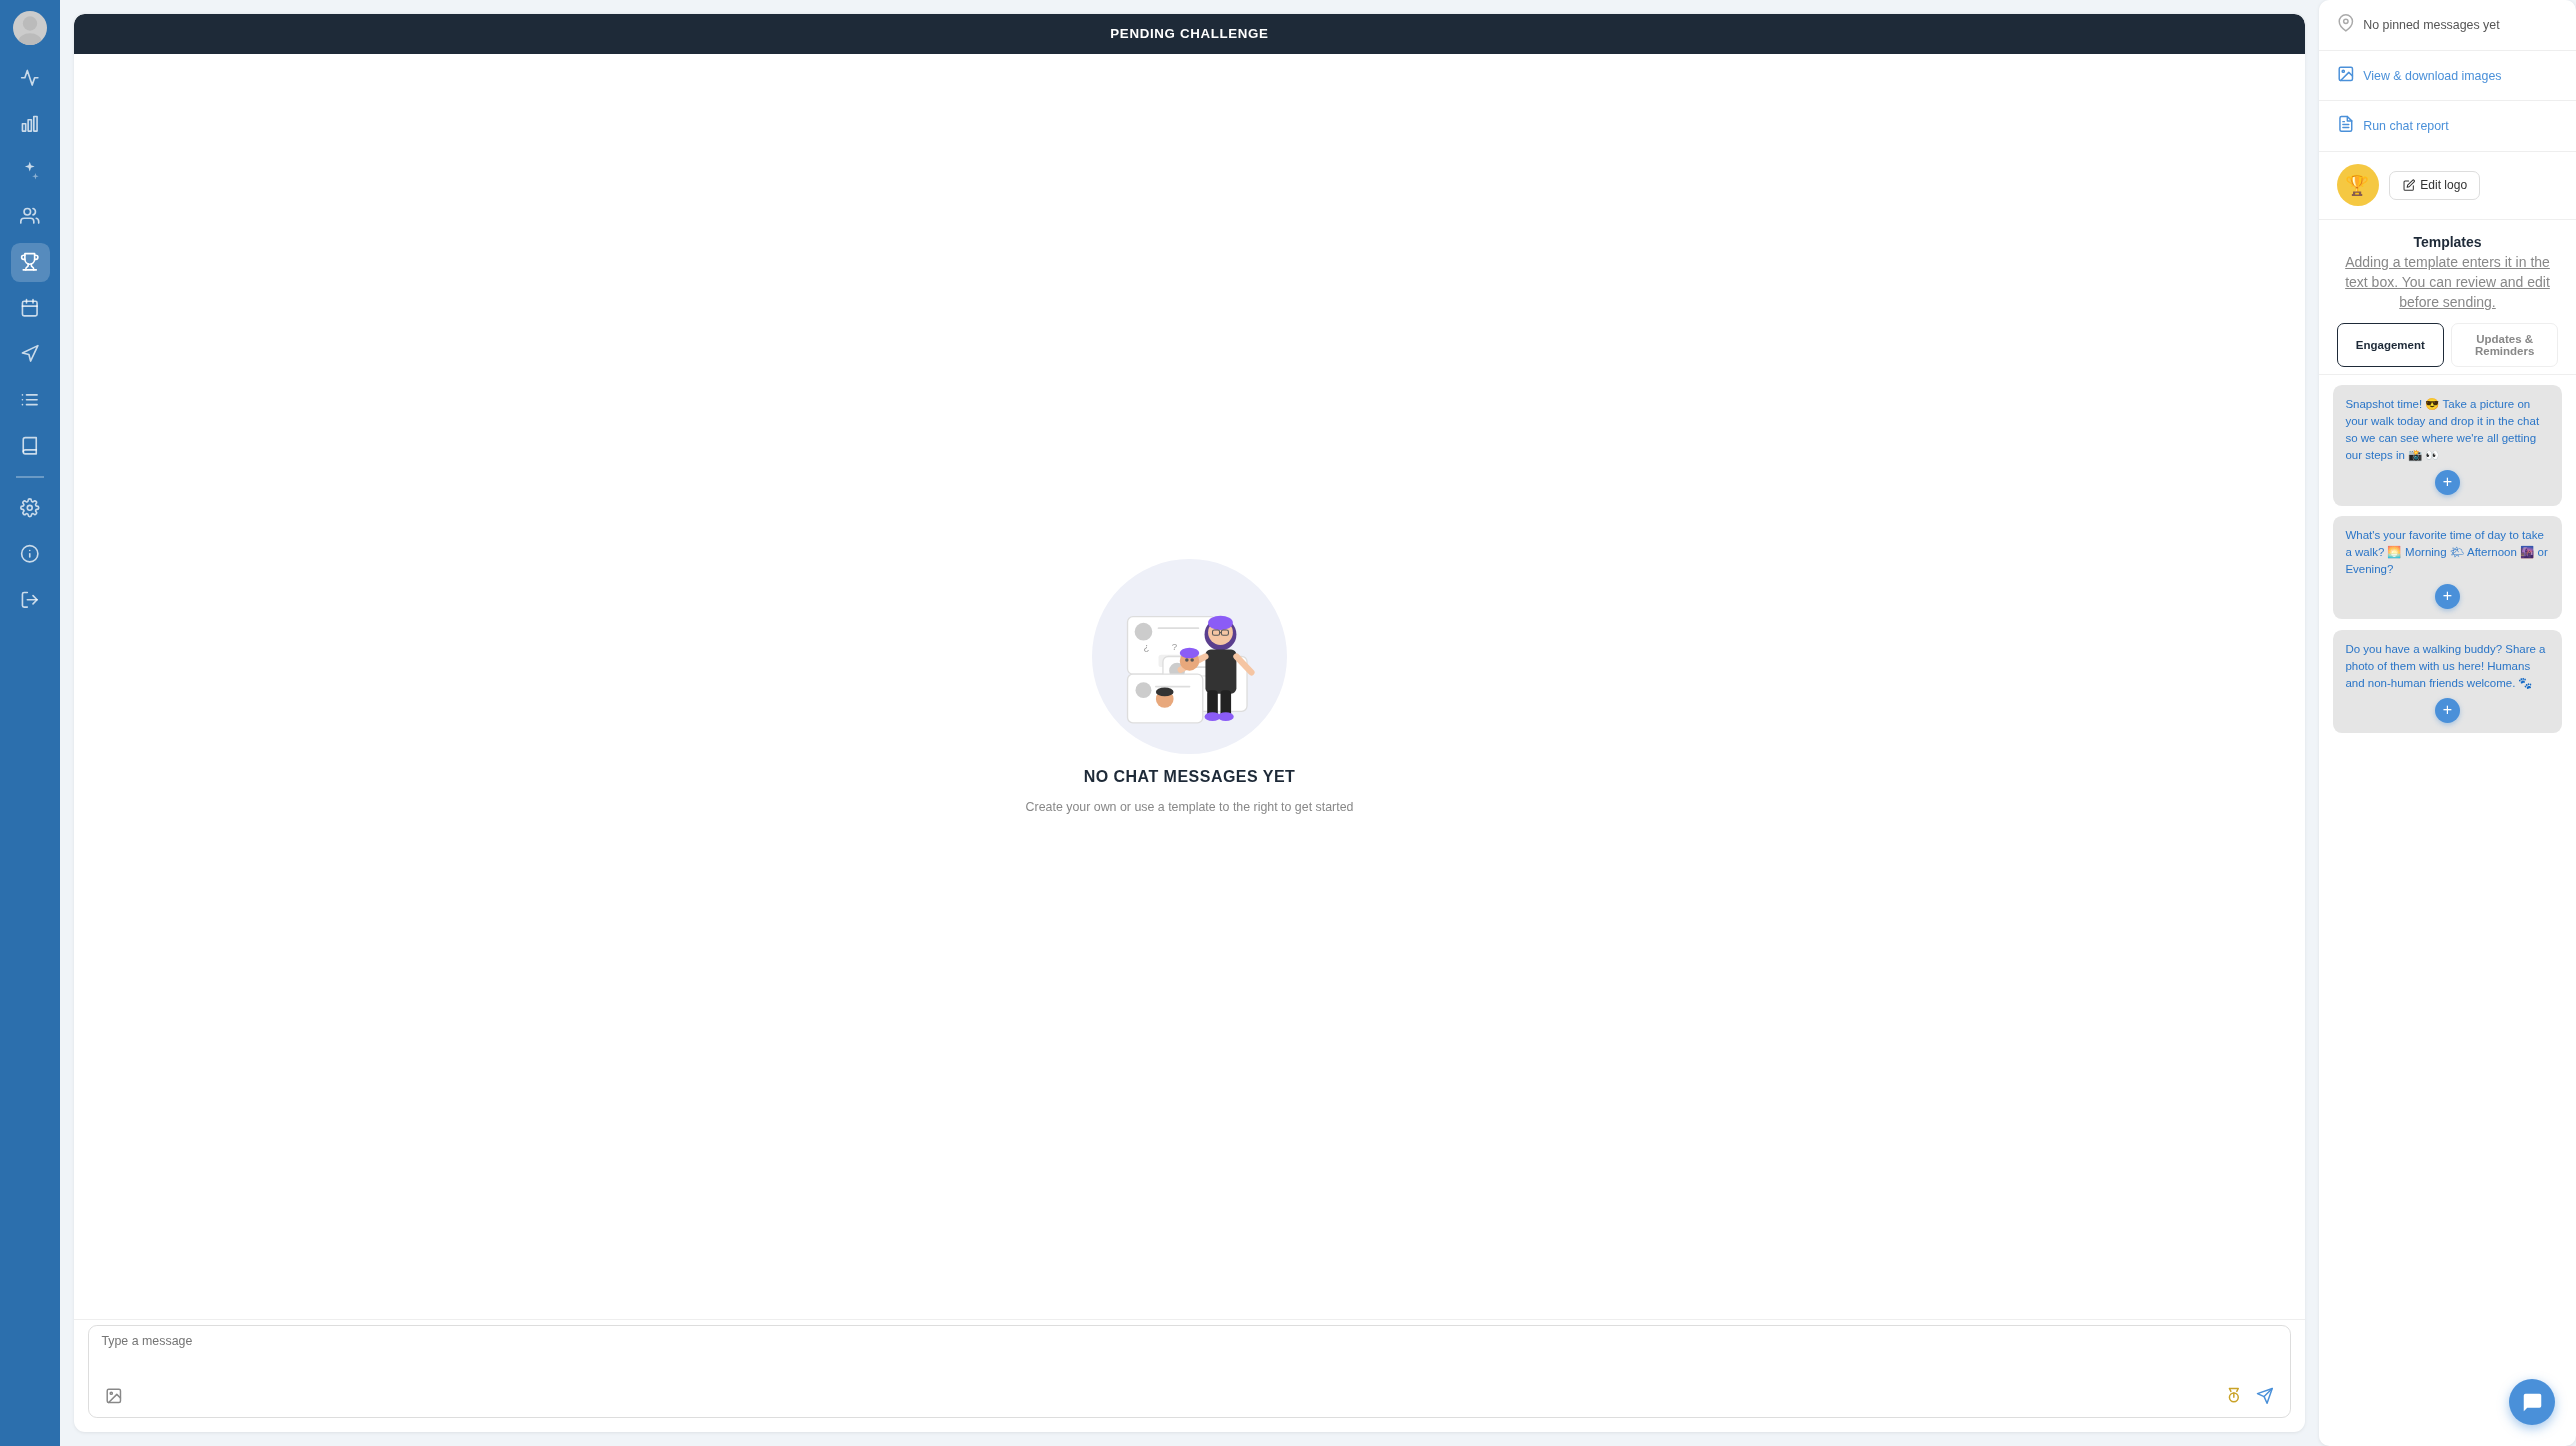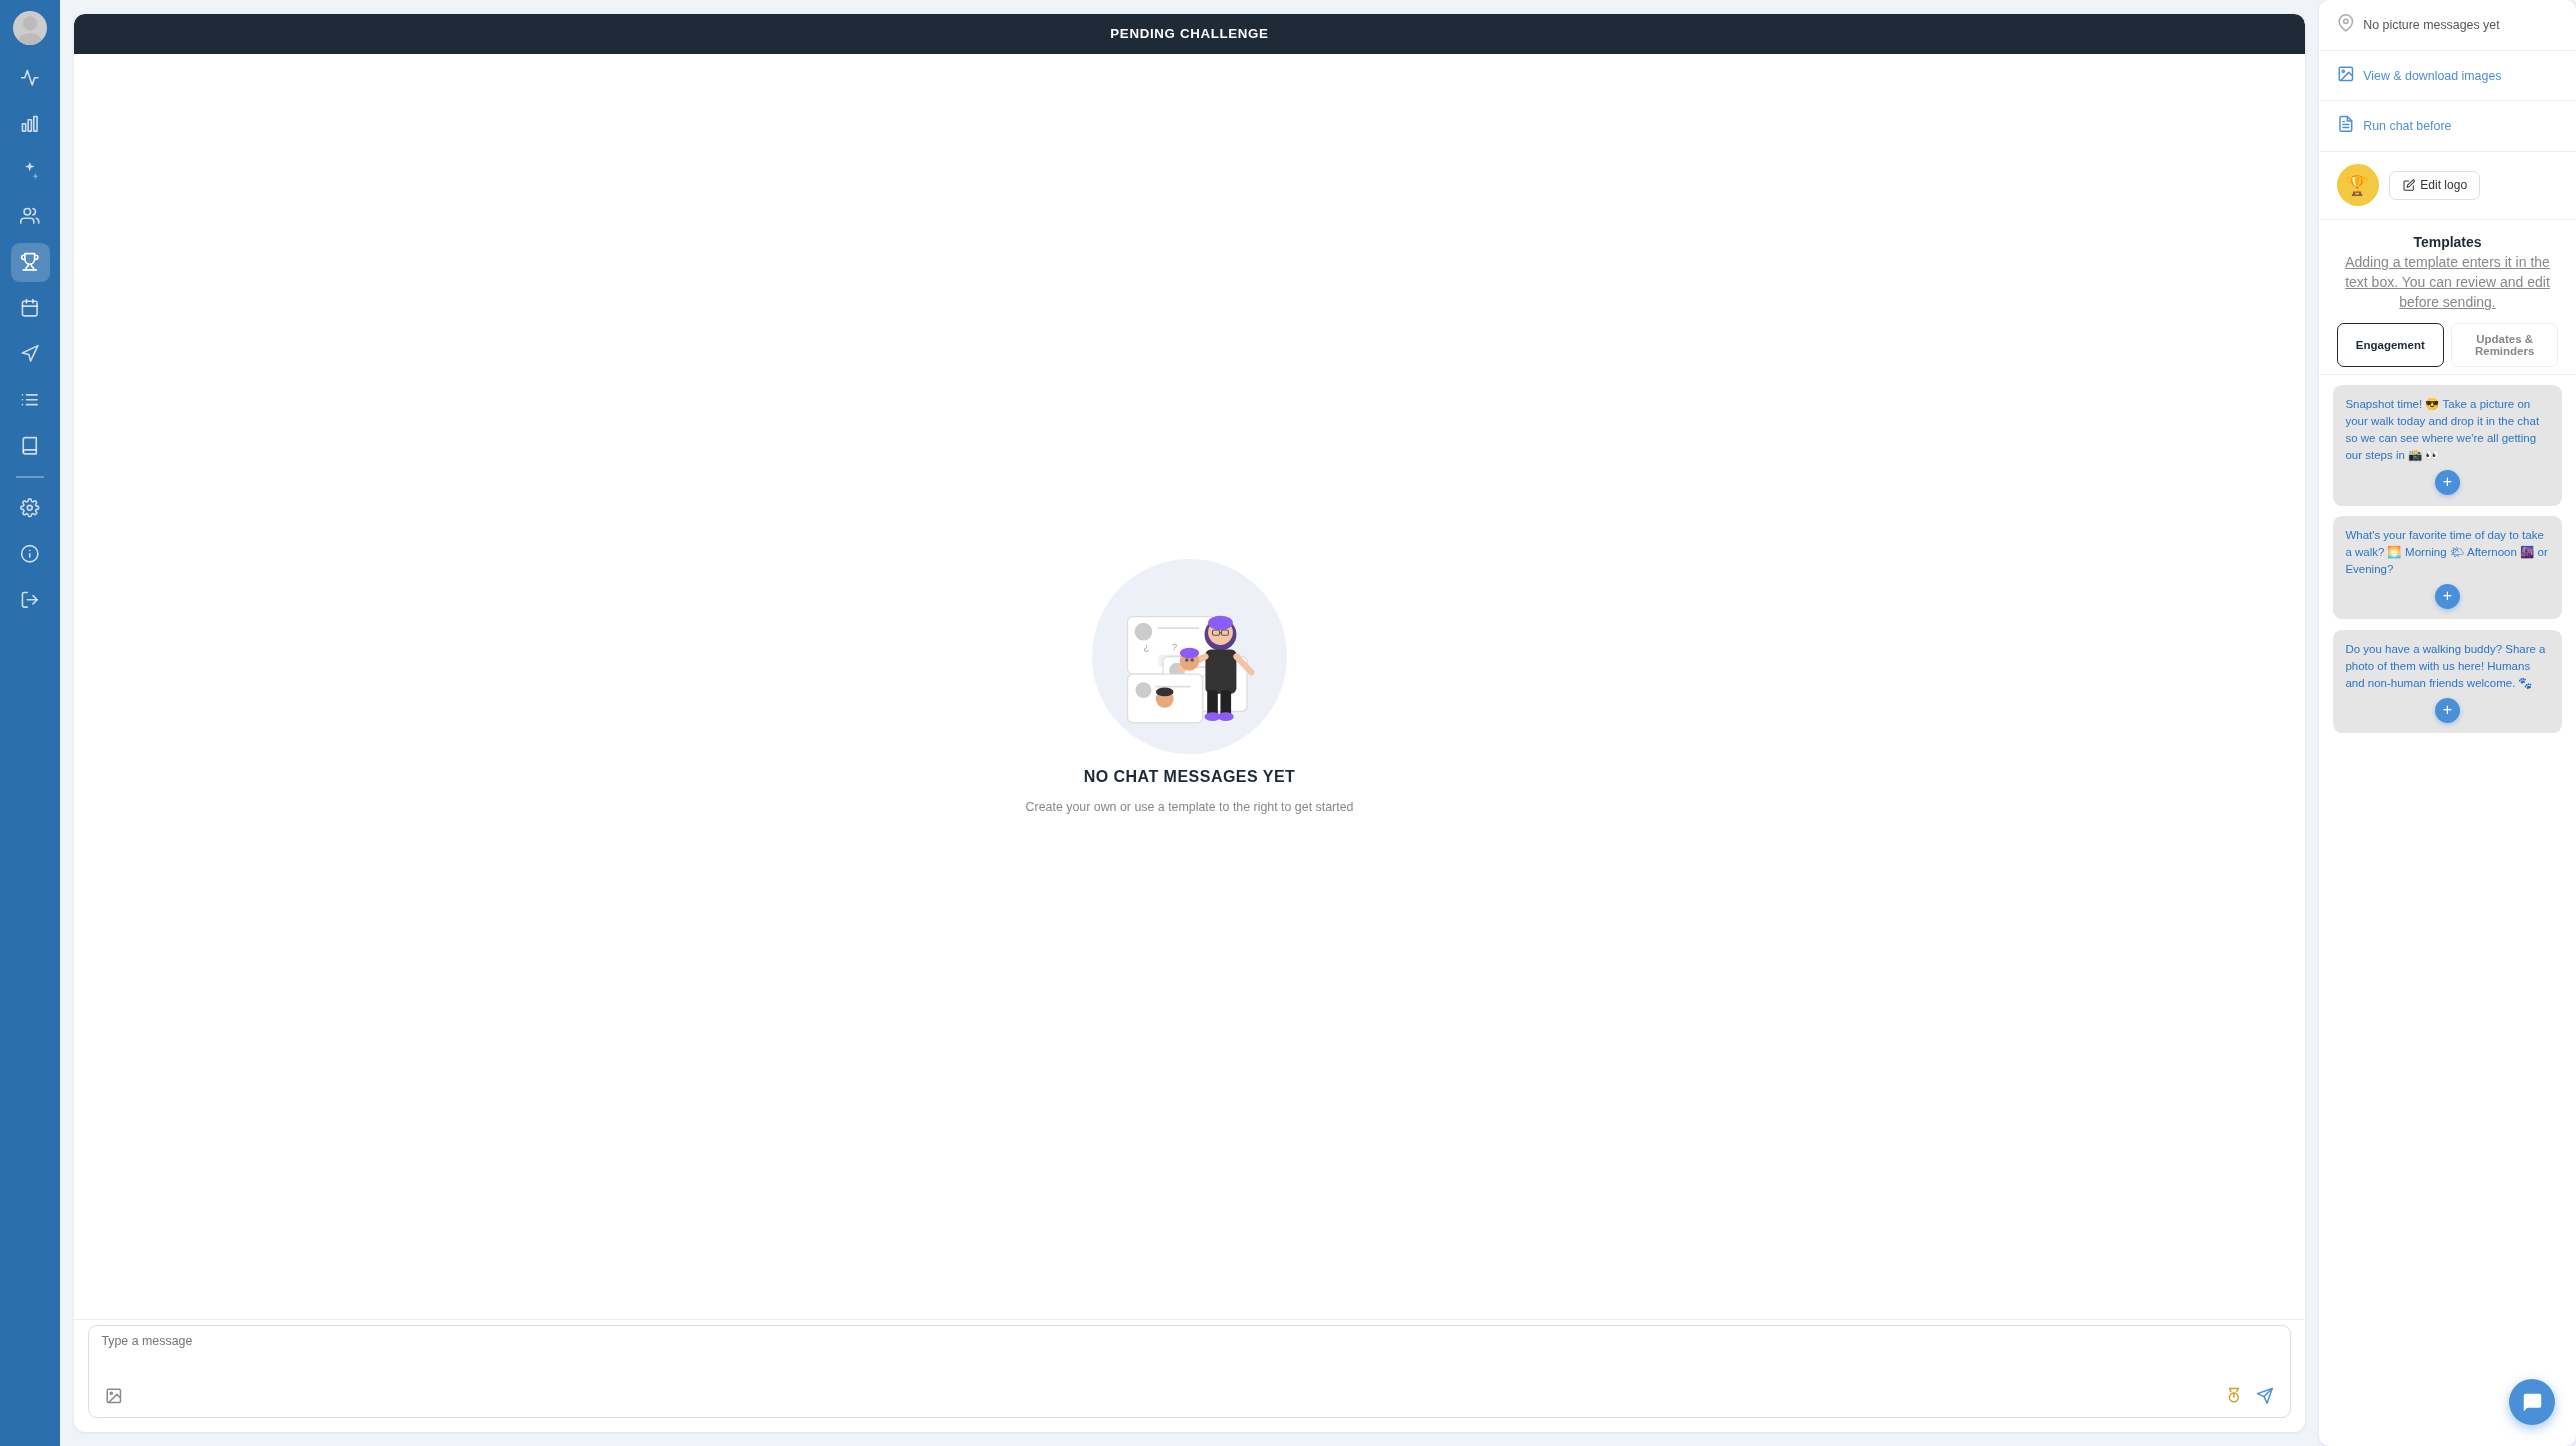--- a/index.html
+++ b/index.html
@@ -487,21 +487,21 @@
 
 <div class="right-panel">
 
   <div class="right-panel-section">
     <span class="section-icon">
       <svg width="17.7" height="17.7" viewBox="0 0 24 24" fill="none" stroke="#aaa" stroke-width="2" stroke-linecap="round" stroke-linejoin="round">
         <path d="M21 10c0 7-9 13-9 13s-9-6-9-13a9 9 0 0 1 18 0z"></path>
           <circle cx="12" cy="10" r="3"></circle>
       </svg>
     </span>
-    <span>No picture messages yet</span>
+    <span>No pinned messages yet</span>
   </div>
 
   <div class="right-panel-section">
     <span class="section-icon">
       <svg width="17.7" height="17.7" viewBox="0 0 24 24" fill="none" stroke="#4a90d9" stroke-width="2" stroke-linecap="round" stroke-linejoin="round">
         <rect x="3" y="3" width="18" height="18" rx="2"></rect>
           <circle cx="8.5" cy="8.5" r="1.5"></circle>
           <polyline points="21 15 16 10 5 21"></polyline>
       </svg>
     </span>
@@ -511,21 +511,21 @@
   <div class="right-panel-section">
     <span class="section-icon">
       <svg width="17.7" height="17.7" viewBox="0 0 24 24" fill="none" stroke="#4a90d9" stroke-width="2" stroke-linecap="round" stroke-linejoin="round">
         <path d="M14 2H6a2 2 0 0 0-2 2v16a2 2 0 0 0 2 2h12a2 2 0 0 0 2-2V8z"></path>
           <polyline points="14 2 14 8 20 8"></polyline>
         <line x1="16" y1="13" x2="8" y2="13"></line>
           <line x1="16" y1="17" x2="8" y2="17"></line>
           <polyline points="10 9 9 9 8 9"></polyline>
       </svg>
     </span>
-    <a class="section-link">Run chat before</a>
+    <a class="section-link">Run chat report</a>
   </div>
 
   <div class="logo-section">
     <div class="logo-trophy">
       <span>🏆</span>
     </div>
     <button class="edit-logo-btn">
       <svg width="12.4" height="12.4" viewBox="0 0 24 24" fill="none" stroke="currentColor" stroke-width="2" stroke-linecap="round" stroke-linejoin="round">
         <path d="M11 4H4a2 2 0 0 0-2 2v14a2 2 0 0 0 2 2h14a2 2 0 0 0 2-2v-7"></path>
         <path d="M18.5 2.5a2.121 2.121 0 0 1 3 3L12 15l-4 1 1-4 9.5-9.5z"></path>

